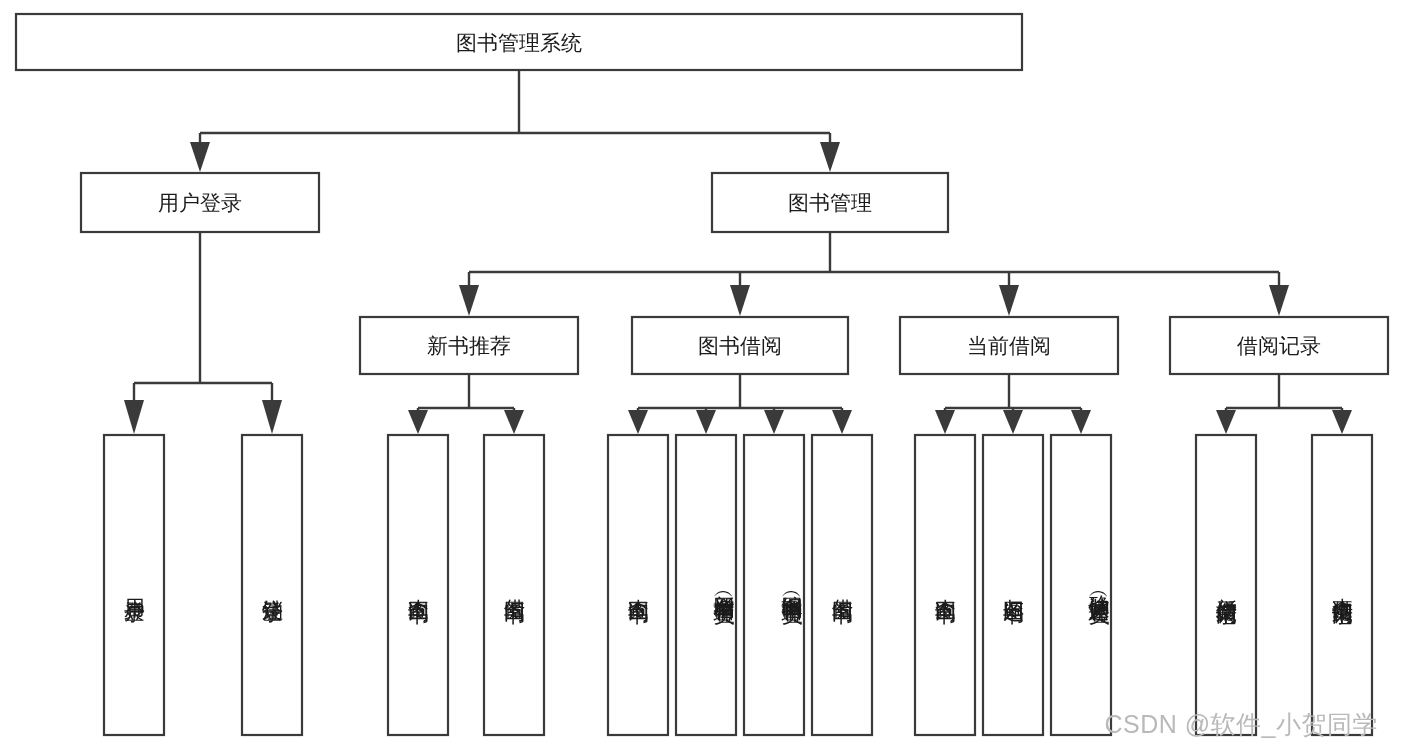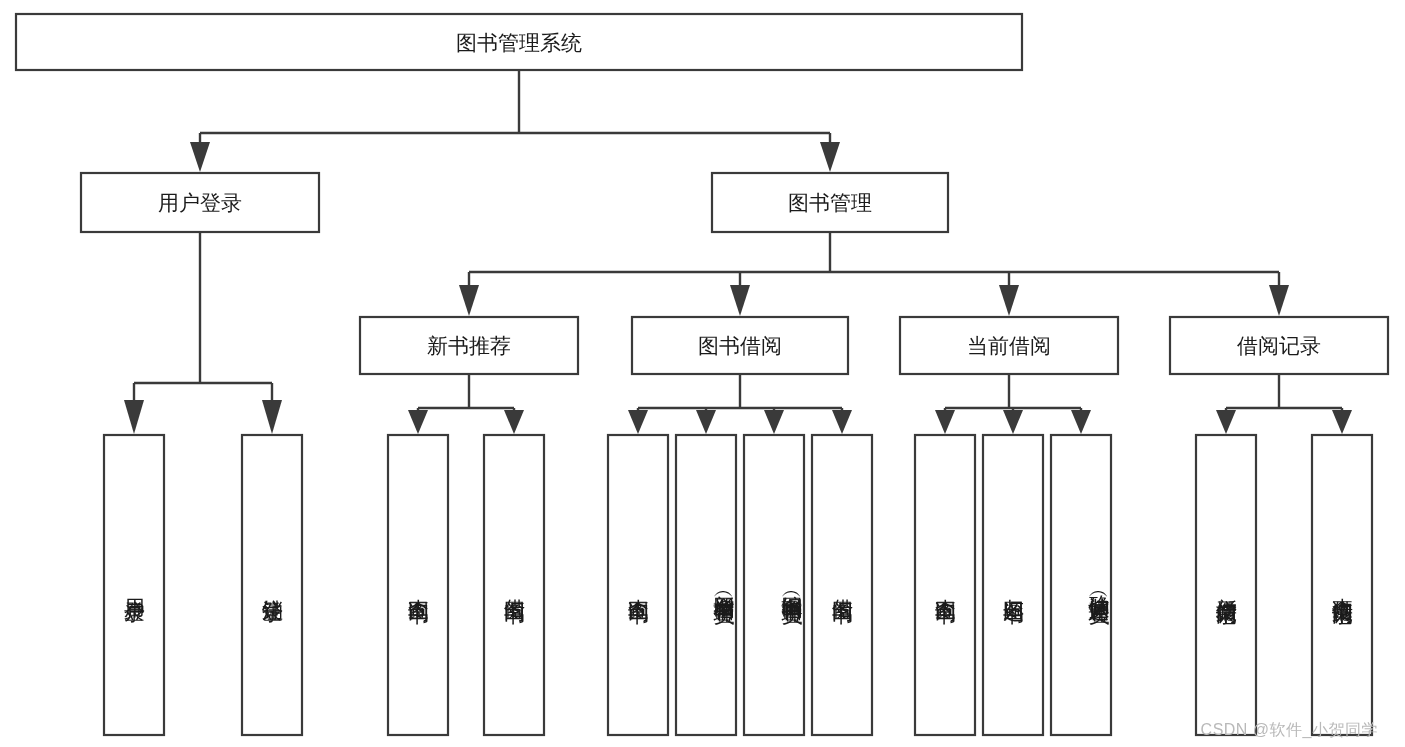--- a/index.html
+++ b/index.html
@@ -60,21 +60,21 @@
     color: #1b1b1b;
     letter-spacing: 1.5px;
     pointer-events: none;
     white-space: nowrap;
   }
   .watermark {
     position: absolute;
     right: 12px;
     bottom: 6px;
     font-family: "Liberation Sans", "DejaVu Sans", sans-serif;
-    font-size: 16px;
+    font-size: 25px;
     color: #b9b9b9;
     letter-spacing: 0.5px;
     user-select: none;
   }
 </style>
 </head>
 <body>
 
 <div id="canvas">
 

